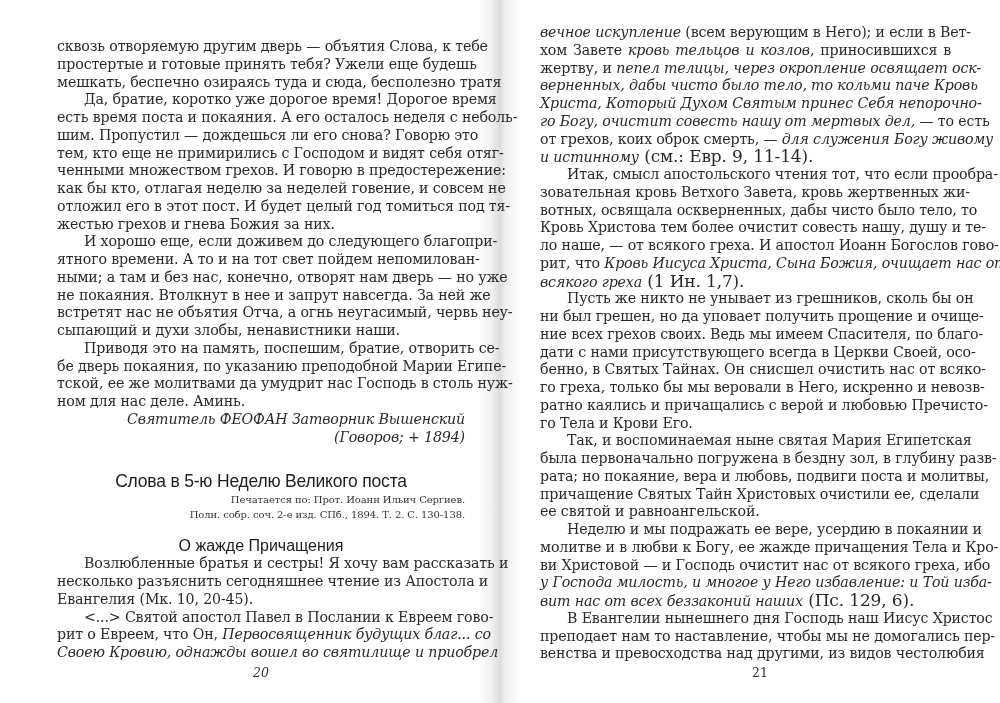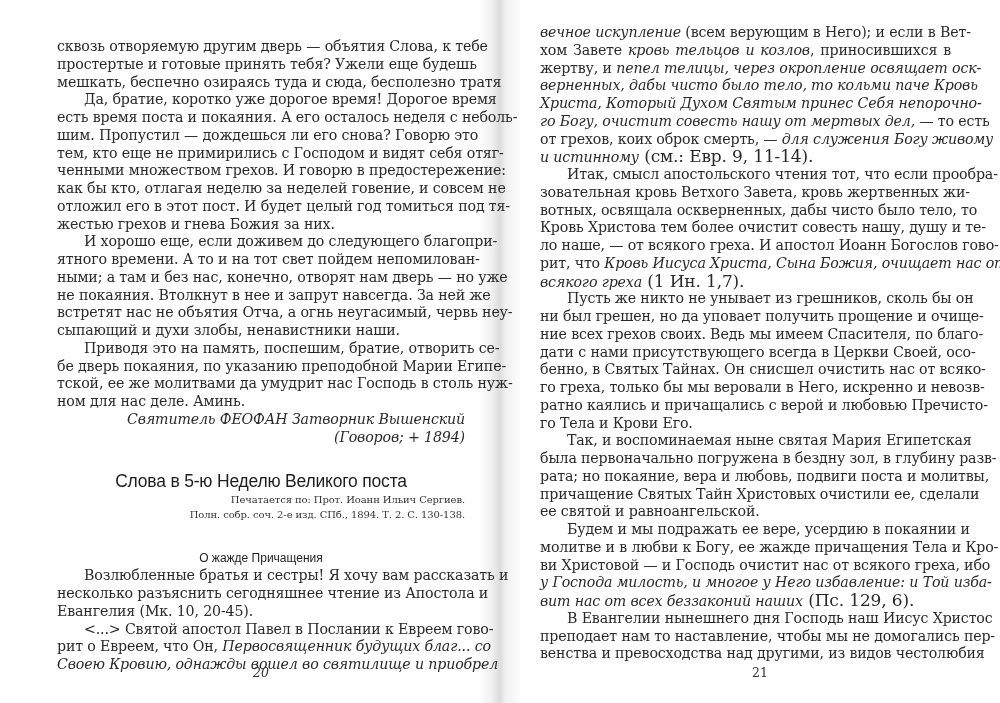--- a/index.html
+++ b/index.html
@@ -32,22 +32,22 @@
 
   .heading {
     font-family: "Liberation Sans", "DejaVu Sans", sans-serif;
     font-size: 17.5px; font-weight: normal; color: #1e1e1e;
     text-align: center; height: 22px; line-height: 22px; margin-top: 24px;
     letter-spacing: -0.2px;
   }
   .source { font-size: 10px; line-height: 15px; text-align: right; color: #333; letter-spacing: -0.1px; }
   .subheading {
     font-family: "Liberation Sans", "DejaVu Sans", sans-serif;
-    font-size: 12px; text-align: center; color: #1e1e1e;
-    margin-top: 27px; height: 18px; line-height: 18px;
+    font-size: 16px; text-align: center; color: #1e1e1e;
+    margin-top: 15px; height: 18px; line-height: 18px;
   }
   .folio { position: absolute; top: 665px; font-size: 12.5px; color: #333; text-align: center; width: 40px; }
   .page.left .folio { left: 241px; font-style: italic; }
   .page.right .folio { left: 230px; }
 </style>
 </head>
 <body>
 
 <div class="spread">
   <div class="gutter"></div>
@@ -140,21 +140,21 @@
             <span class="line last"><span>го Тела и Крови Его.</span></span>
           </div>
           <div>
             <span class="line indent"><span>Так, и воспоминаемая ныне святая Мария Египетская</span></span>
             <span class="line"><span>была первоначально погружена в бездну зол, в глубину разв-</span></span>
             <span class="line"><span>рата; но покаяние, вера и любовь, подвиги поста и молитвы,</span></span>
             <span class="line"><span>причащение Святых Тайн Христовых очистили ее, сделали</span></span>
             <span class="line last"><span>ее святой и равноангельской.</span></span>
           </div>
           <div>
-            <span class="line indent"><span>Будем и мы подражать ее вере, усердию в покаянии и</span></span>
+            <span class="line indent"><span>Неделю и мы подражать ее вере, усердию в покаянии и</span></span>
             <span class="line"><span>молитве и в любви к Богу, ее жажде причащения Тела и Кро-</span></span>
             <span class="line"><span>ви Христовой — и Господь очистит нас от всякого греха, ибо</span></span>
             <span class="line"><span class="it">у Господа милость, и многое у Него избавление: и Той изба-</span></span>
             <span class="line last"><span class="it">вит нас от всех беззаконий наших</span><span class="ref"> (Пс. 129, 6).</span></span>
           </div>
           <div>
             <span class="line indent"><span>В Евангелии нынешнего дня Господь наш Иисус Христос</span></span>
             <span class="line"><span>преподает нам то наставление, чтобы мы не домогались пер-</span></span>
             <span class="line last"><span>венства и превосходства над другими, из видов честолюбия</span></span>
           </div>

